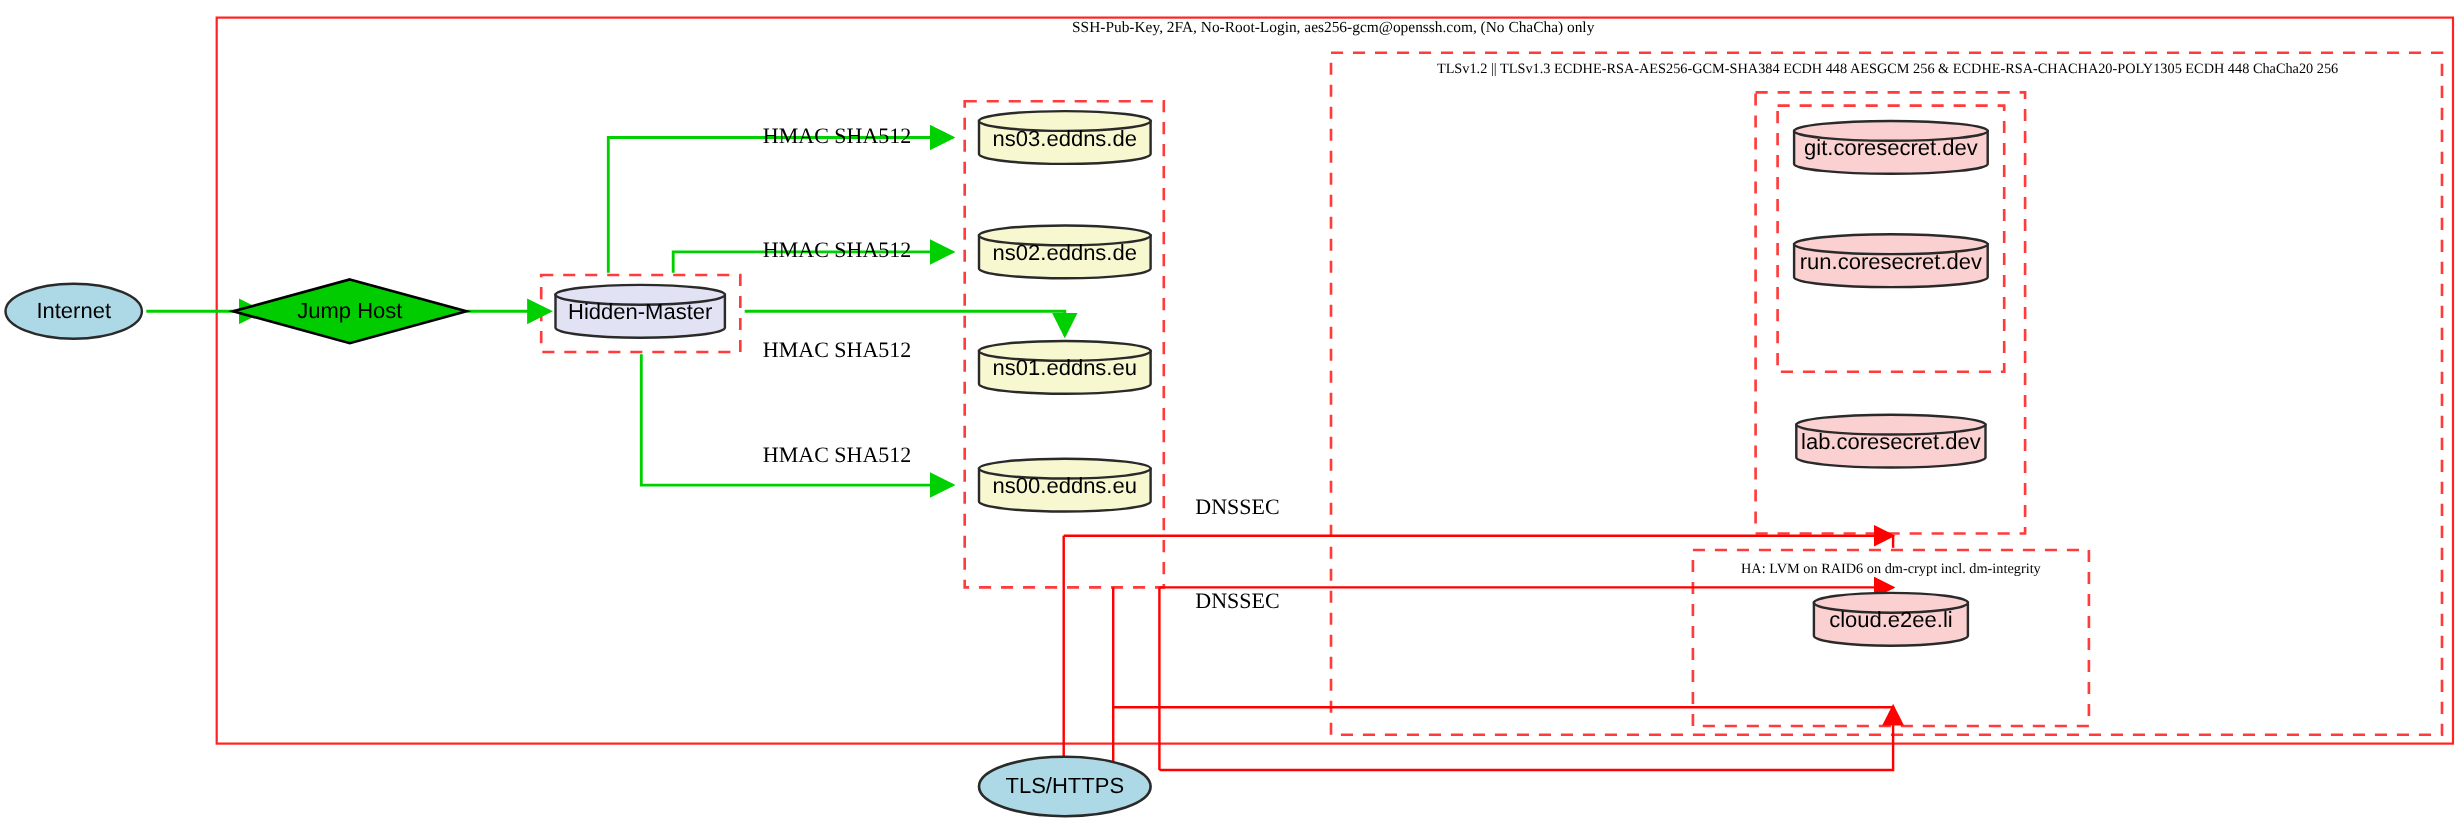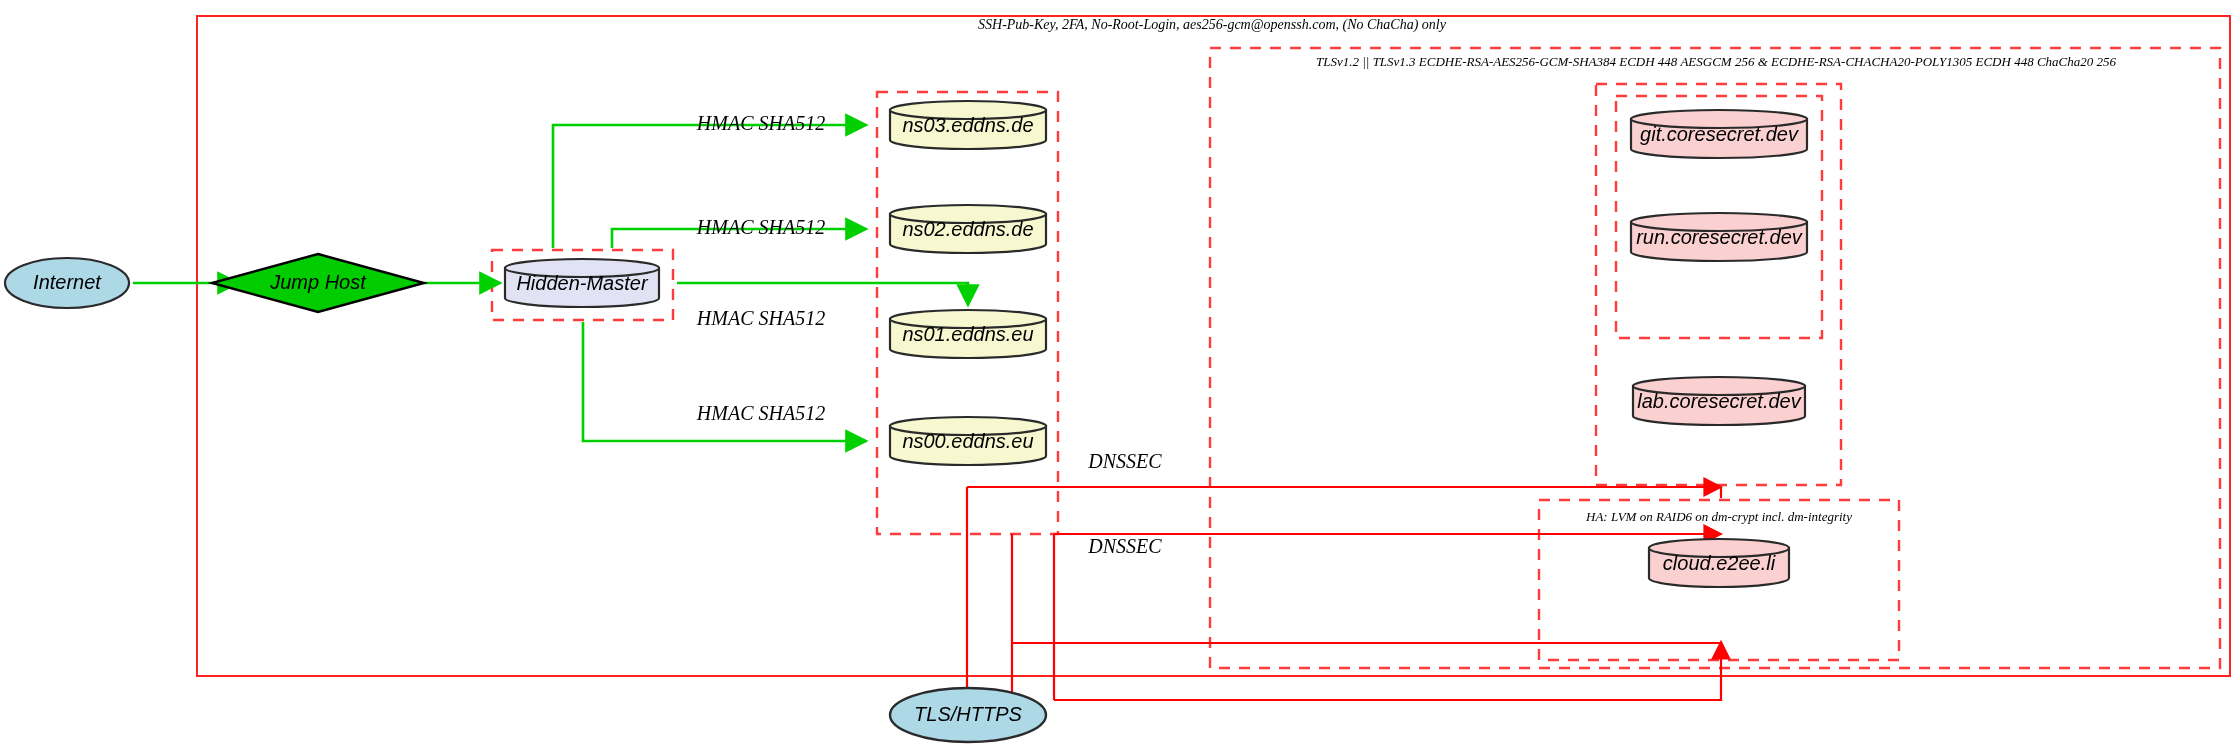--- a/index.html
+++ b/index.html
@@ -10,21 +10,20 @@
   body {
     width: 2240px;
     height: 744px;
     font-family: "Liberation Sans", sans-serif;
     overflow: hidden;
   }
   #diagram-root {
     position: relative;
     width: 2196px;
     height: 744px;
-    font-style: italic;
   }
   svg#graph {
     display: block;
     width: 2240px;
     height: 744px;
   }
   .node-label {
     font-family: "Liberation Sans", sans-serif;
     font-size: 20px;
     fill: #000000;

